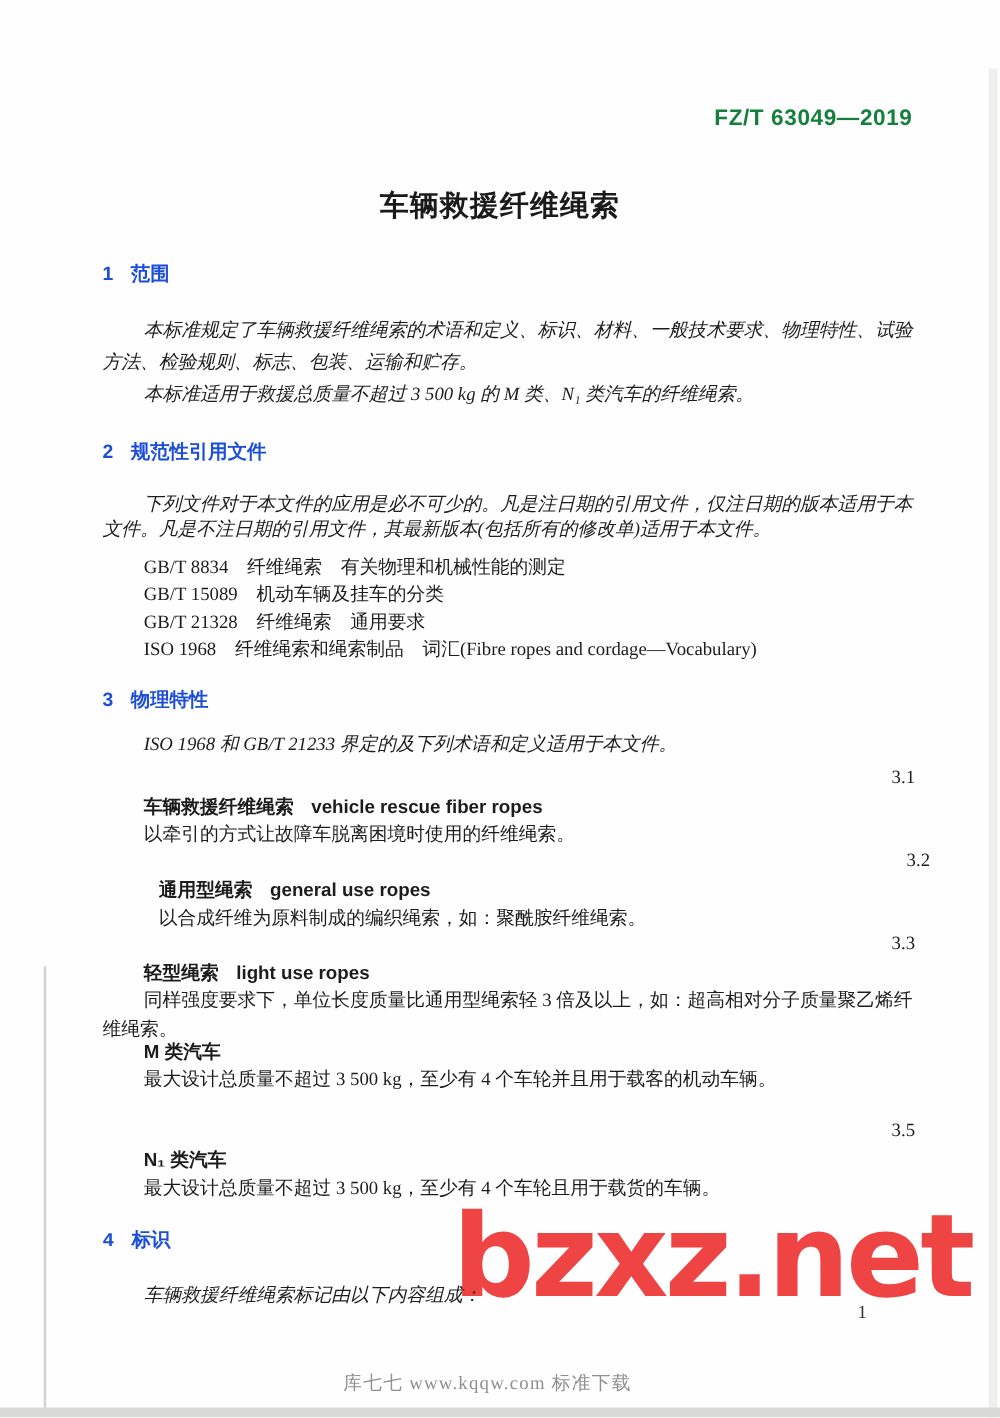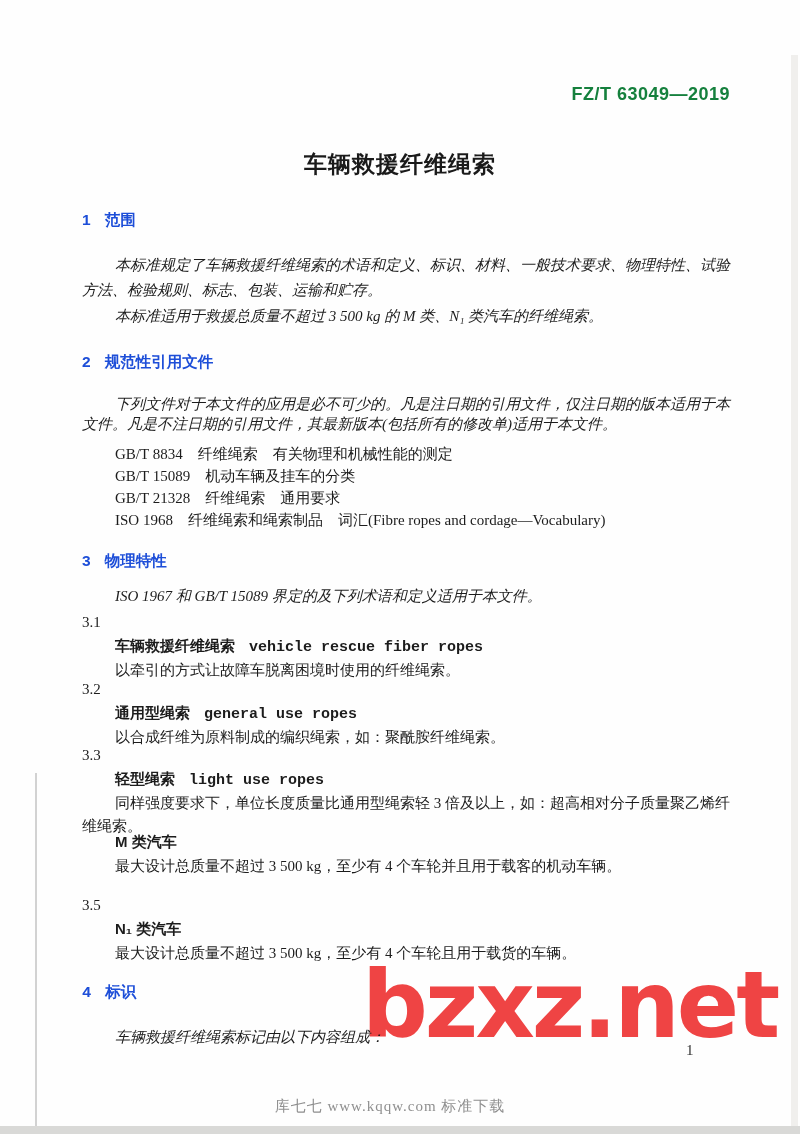--- a/index.html
+++ b/index.html
@@ -52,27 +52,27 @@
     font-family:"Liberation Sans","DejaVu Sans",sans-serif;
     font-weight:700;font-size:15.5px;color:#1d4ed8;
   }
   .sec-heading .num{margin-right:14px;}
 
   .para{text-indent:33px;white-space:pre-wrap;font-style:italic;}
 
   .ref-line{white-space:pre-wrap;text-indent:33px;height:22px;line-height:22px;}
   .refs .ref-line{display:block;}
 
-  .t-num{font-size:15px;}
+  .t-num{font-size:15px;text-align:right;}
   .t-line{
     padding-left:33px;font-weight:700;
     font-family:"Liberation Sans","DejaVu Sans",sans-serif;
     font-size:15px;
   }
-  .t-line .en{margin-left:14px;font-family:Liberation Mono, monospace;}
+  .t-line .en{margin-left:14px;}
   .t-def{text-indent:33px;}
 
   .page-number{
     position:absolute;left:686px;top:1042px;
     font-size:15px;color:#333;z-index:2;
   }
 
   .footer-note{
     position:absolute;left:0;top:1097px;width:780px;text-align:center;
     font-size:15px;color:#8f8f8f;letter-spacing:1px;z-index:1;
@@ -105,31 +105,31 @@
   <div class="block refs" style="top:443px;">
     <span class="ref-line">GB/T 8834　纤维绳索　有关物理和机械性能的测定</span>
     <span class="ref-line">GB/T 15089　机动车辆及挂车的分类</span>
     <span class="ref-line">GB/T 21328　纤维绳索　通用要求</span>
     <span class="ref-line">ISO 1968　纤维绳索和绳索制品　词汇(Fibre ropes and cordage—Vocabulary)</span>
   </div>
 
   <div class="block sec-heading" style="top:549px;">
     <span class="num">3</span><span>物理特性</span>
   </div>
-  <div class="block para" style="top:585px;">ISO 1967 和 GB/T 15089 界定的及下列术语和定义适用于本文件。</div>
+  <div class="block para" style="top:585px;">ISO 1968 和 GB/T 21233 界定的及下列术语和定义适用于本文件。</div>
 
   <div class="block" style="top:611px;">
     <div class="t-num">3.1</div>
     <div class="t-line">
       <span>车辆救援纤维绳索</span><span class="en">vehicle rescue fiber ropes</span>
     </div>
     <div class="t-def">以牵引的方式让故障车脱离困境时使用的纤维绳索。</div>
   </div>
 
-  <div class="block" style="top:678px;">
+  <div class="block" style="top:678px;margin-left:12px;">
     <div class="t-num">3.2</div>
     <div class="t-line">
       <span>通用型绳索</span><span class="en">general use ropes</span>
     </div>
     <div class="t-def">以合成纤维为原料制成的编织绳索，如：聚酰胺纤维绳索。</div>
   </div>
 
   <div class="block" style="top:744px;">
     <div class="t-num">3.3</div>
     <div class="t-line">

